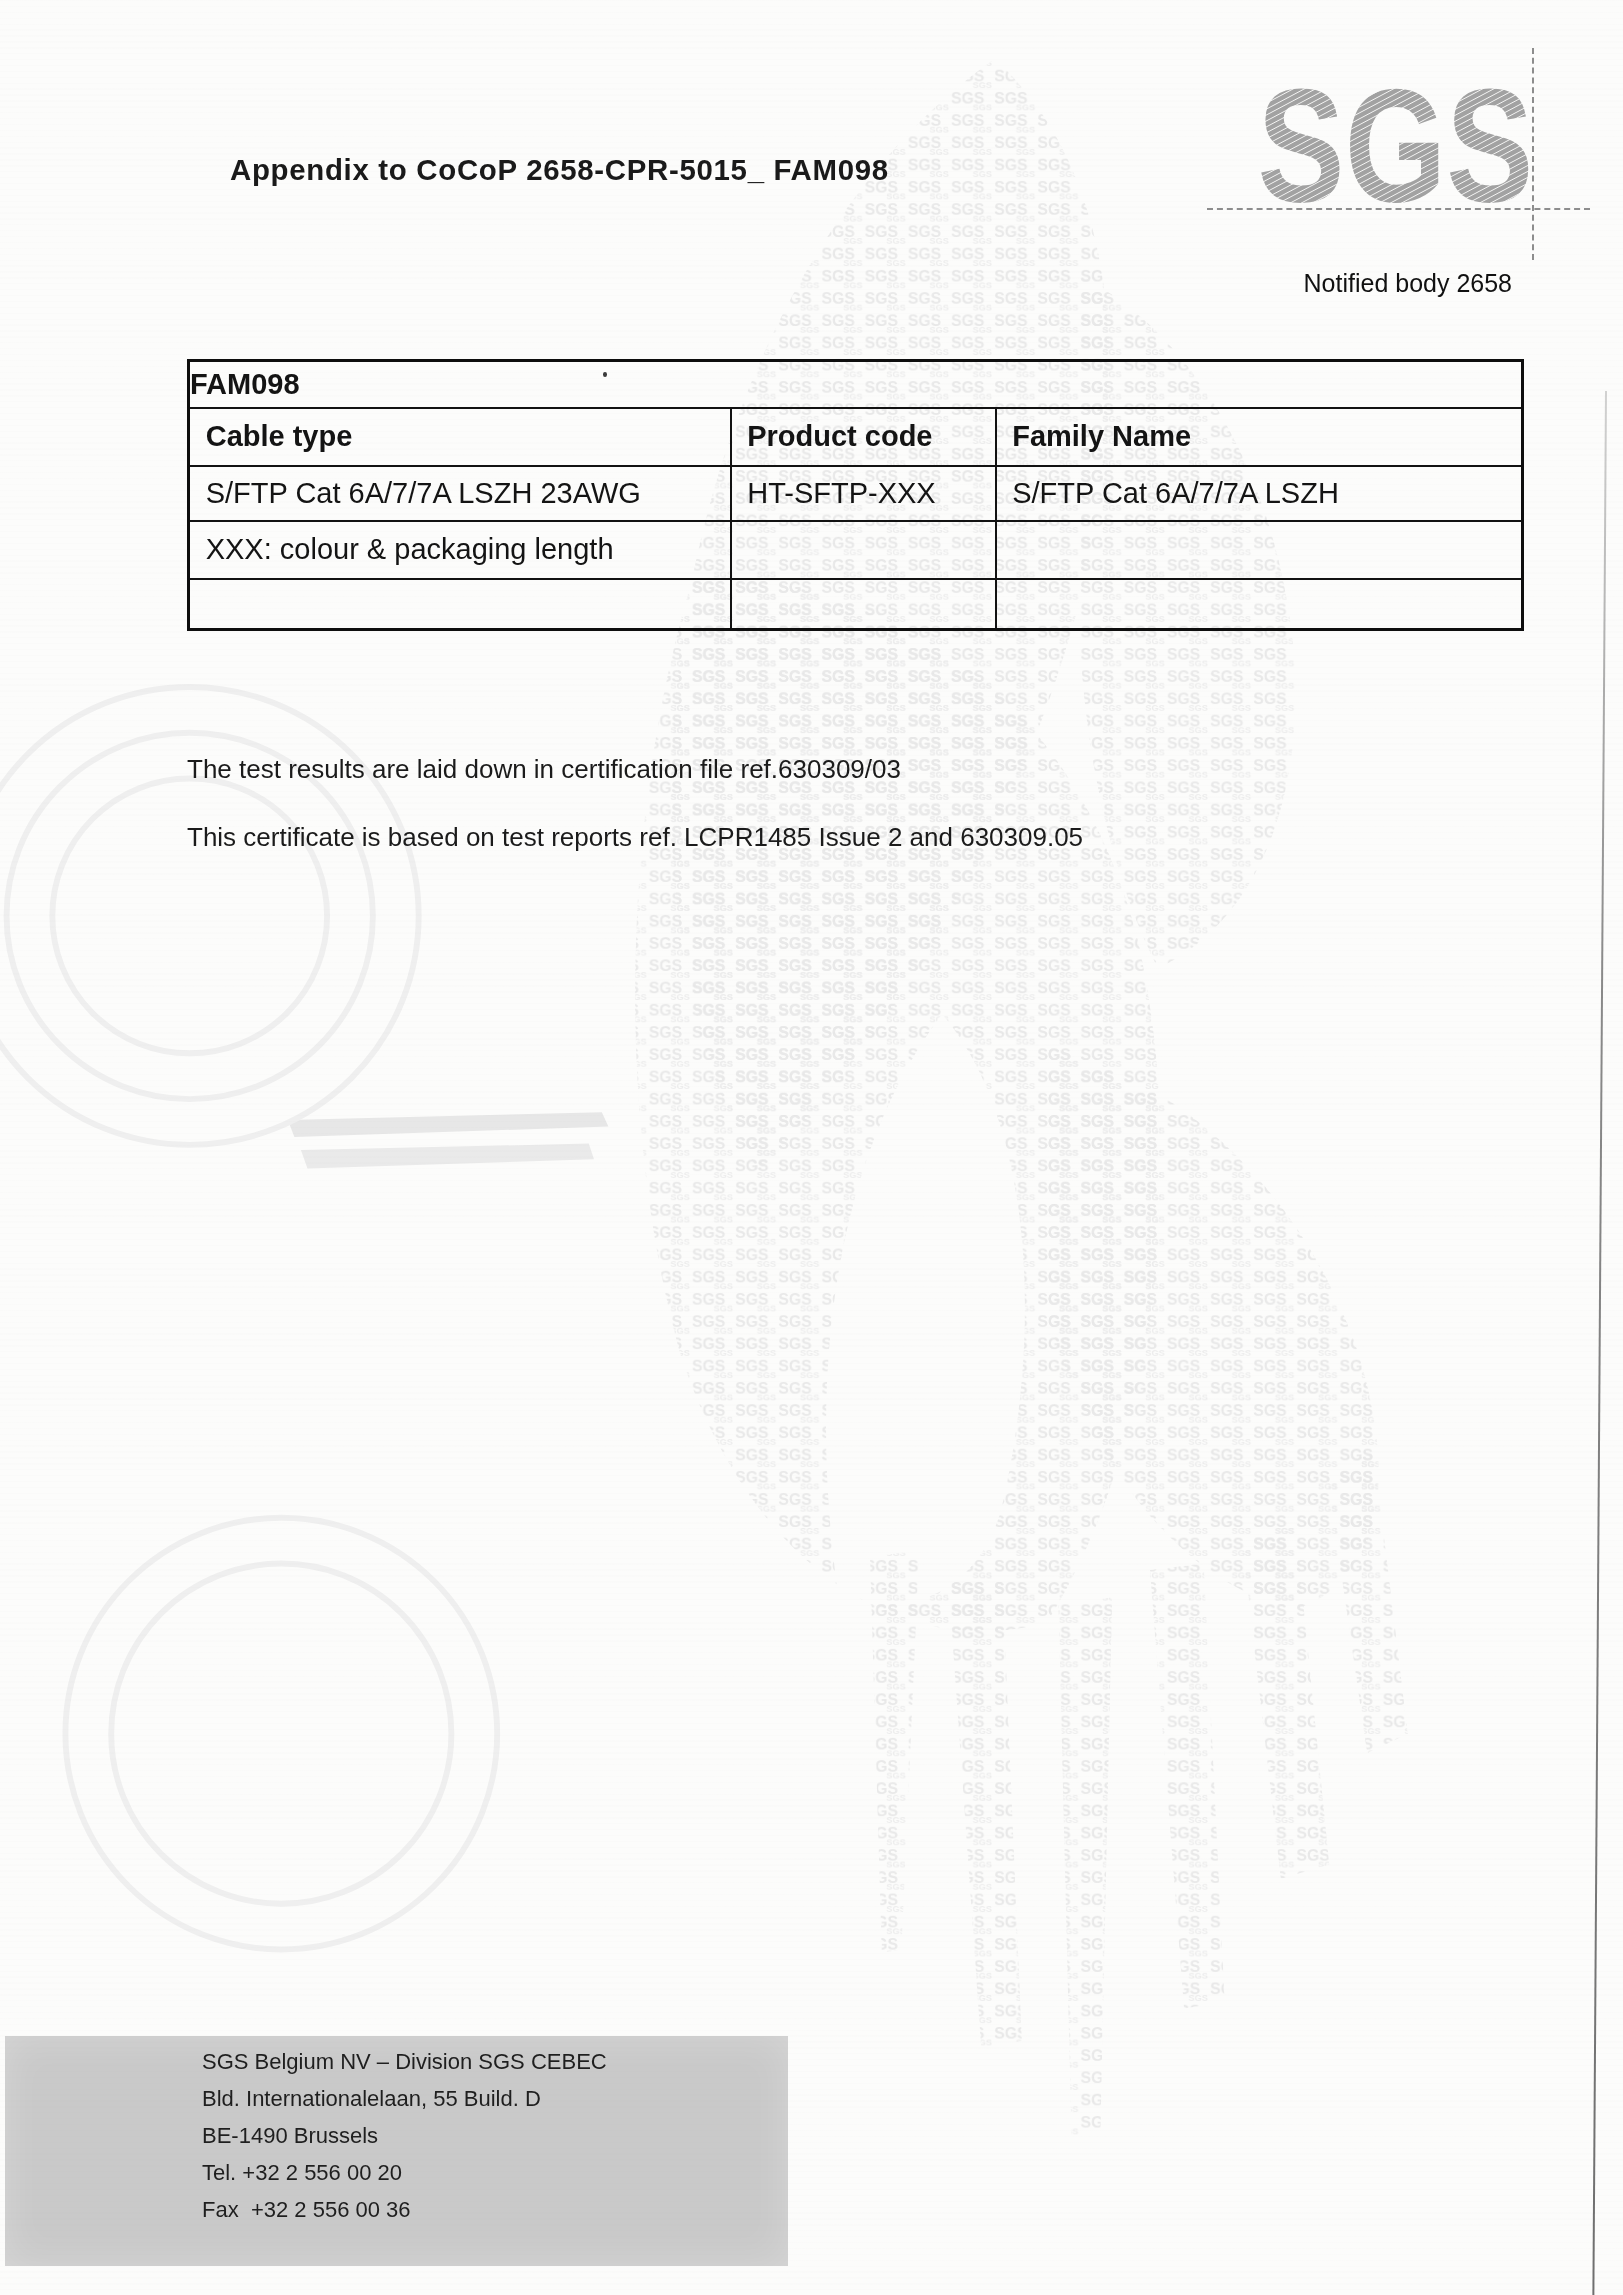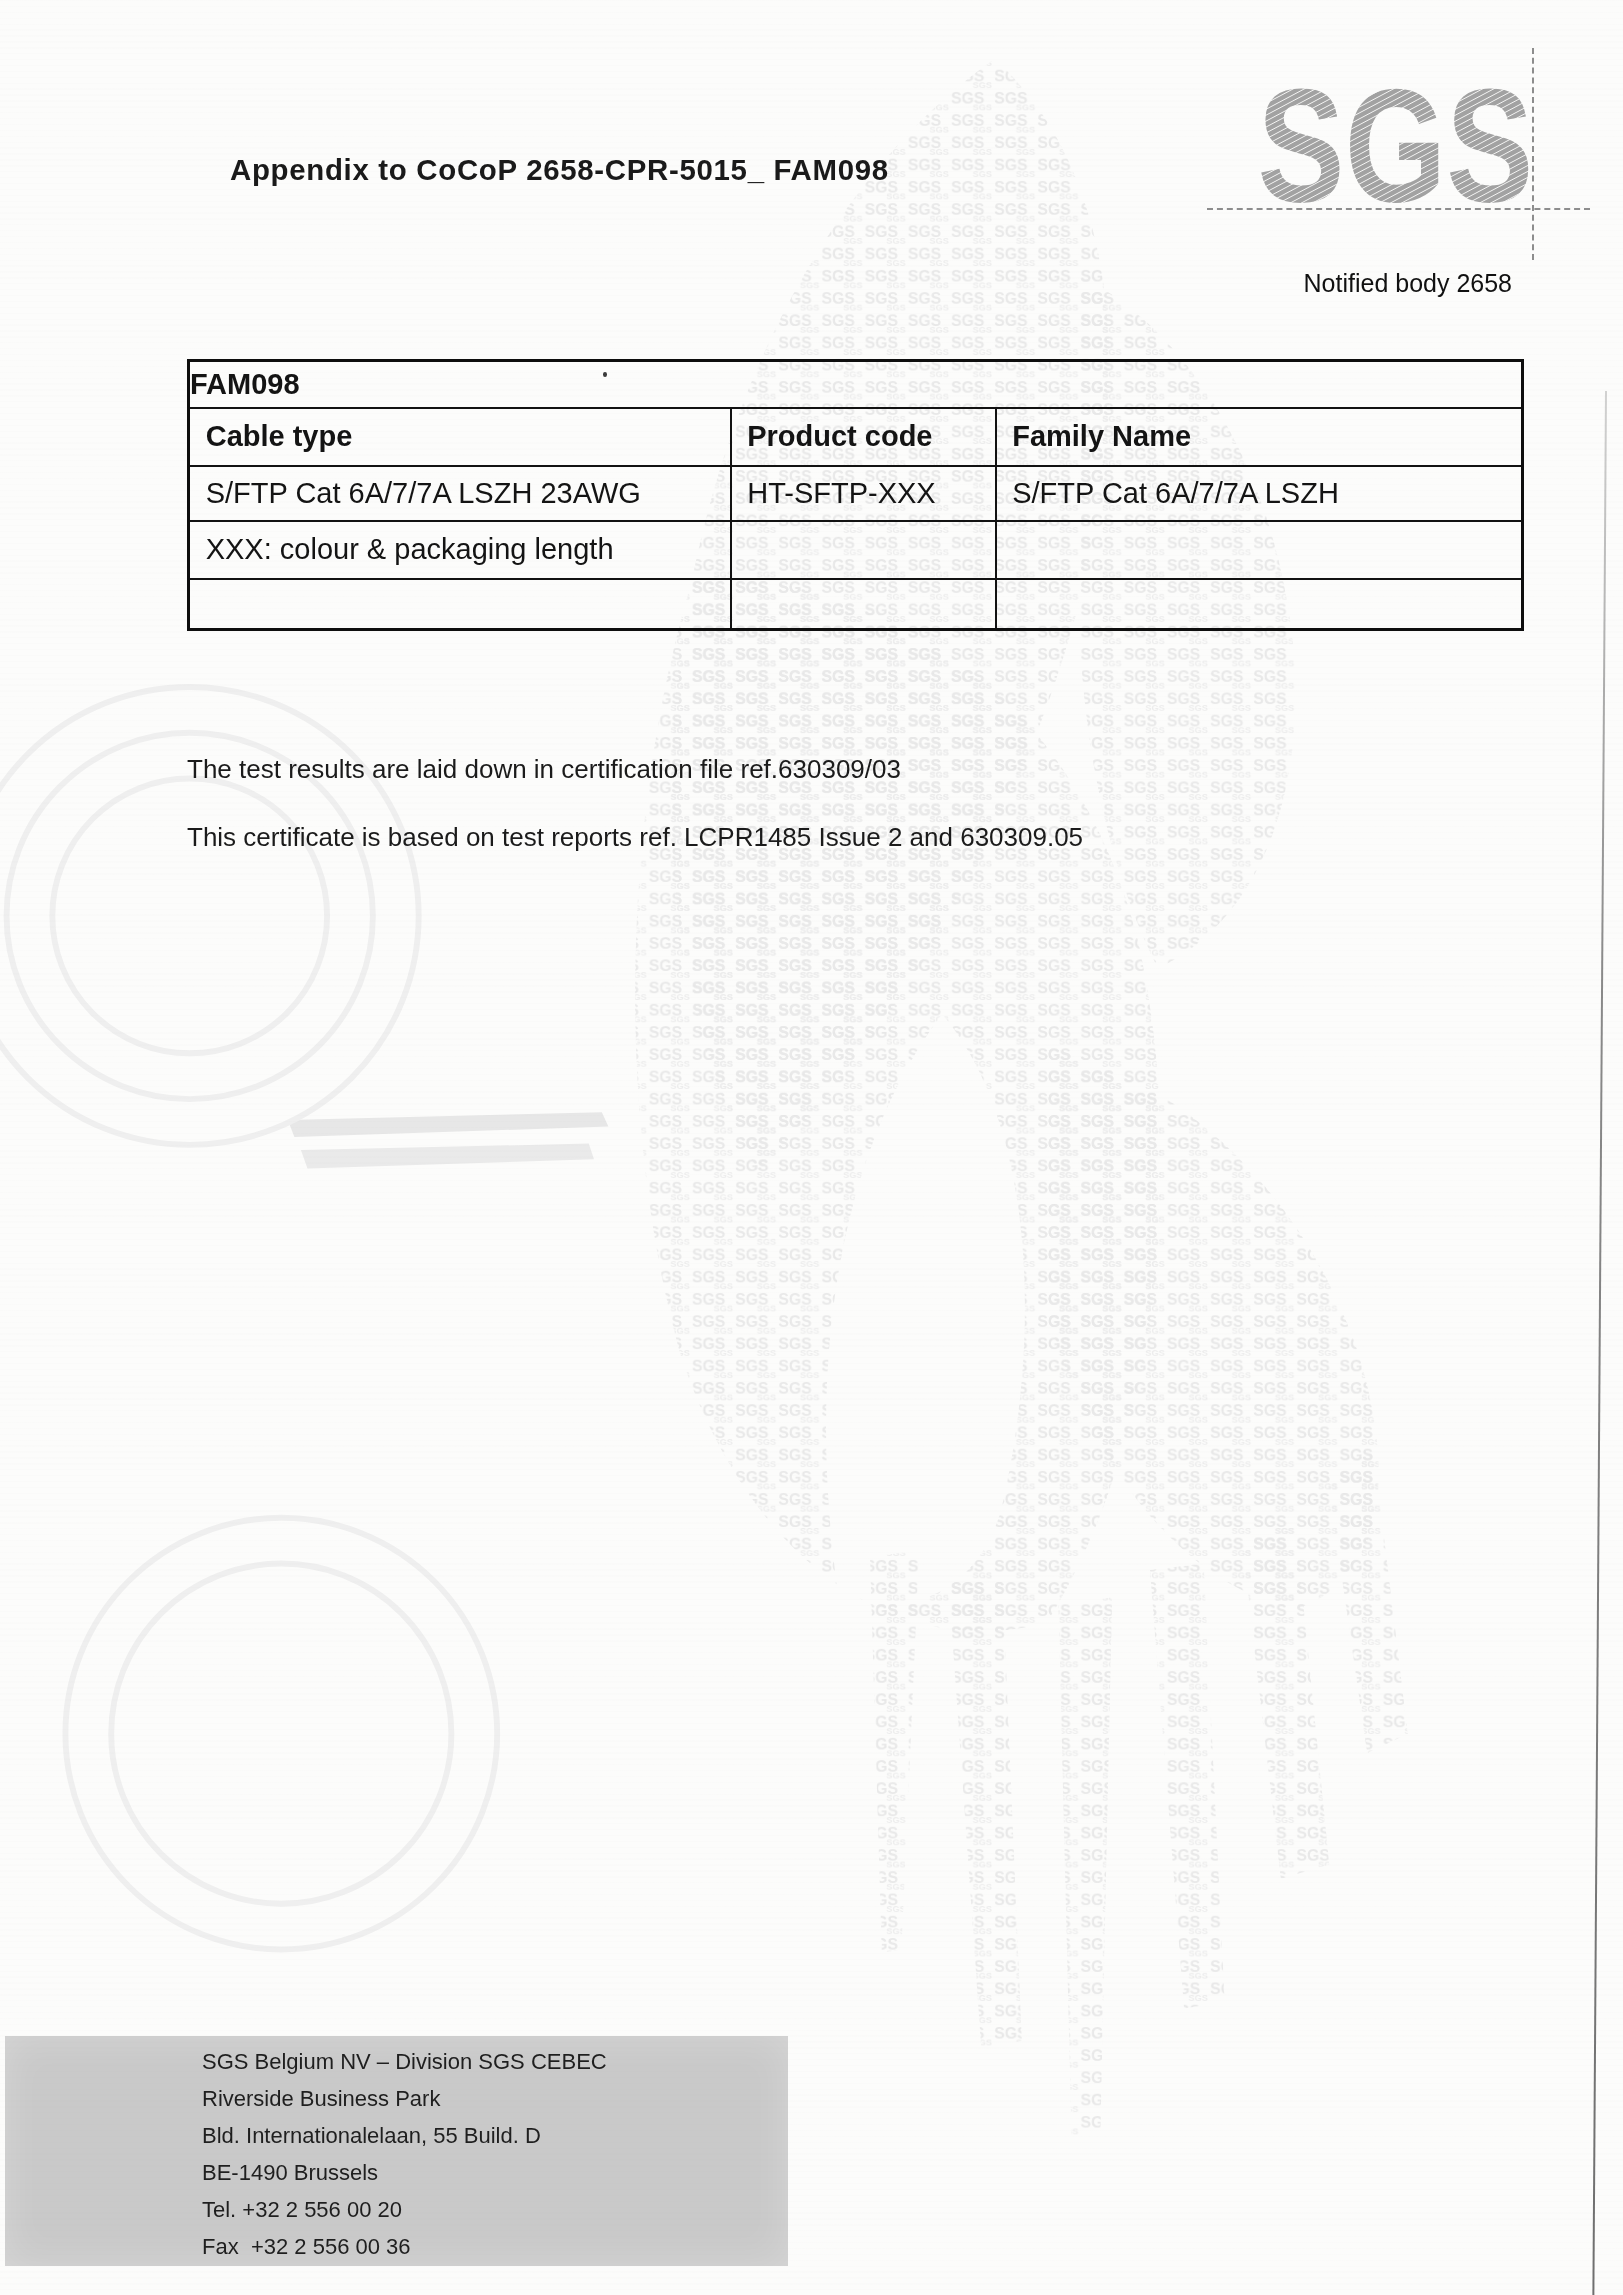--- a/index.html
+++ b/index.html
@@ -179,21 +179,20 @@
     </tr>
   </tbody>
 </table>
 
 <div class="para para-1">The test results are laid down in certification file ref.630309/03</div>
 <div class="para para-2">This certificate is based on test reports ref. LCPR1485 Issue 2 and 630309.05</div>
 
 <div class="footer-box"></div>
 <div class="footer-text">
   <div class="footer-line">SGS Belgium NV – Division SGS CEBEC</div>
-  <div class="footer-line">Riverside Business Park</div>
   <div class="footer-line">Bld. Internationalelaan, 55 Build. D</div>
   <div class="footer-line">BE-1490 Brussels</div>
   <div class="footer-line">Tel. +32 2 556 00 20</div>
   <div class="footer-line">Fax  +32 2 556 00 36</div>
 </div>
 
 <div class="scan-edge-line"></div>
 
 
 </body></html>

